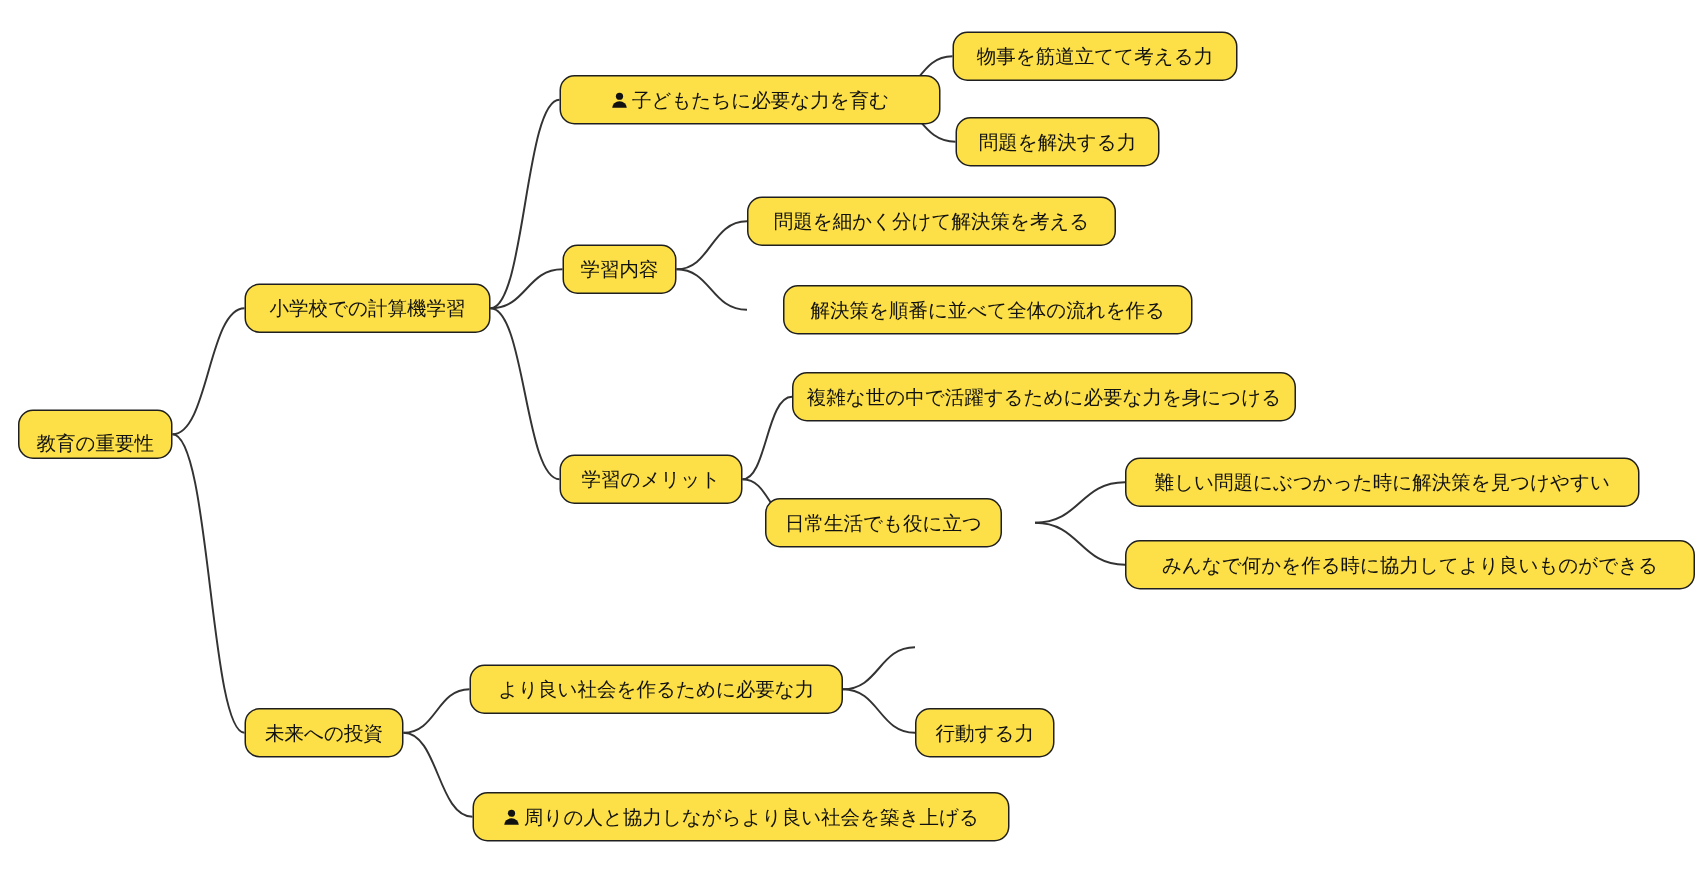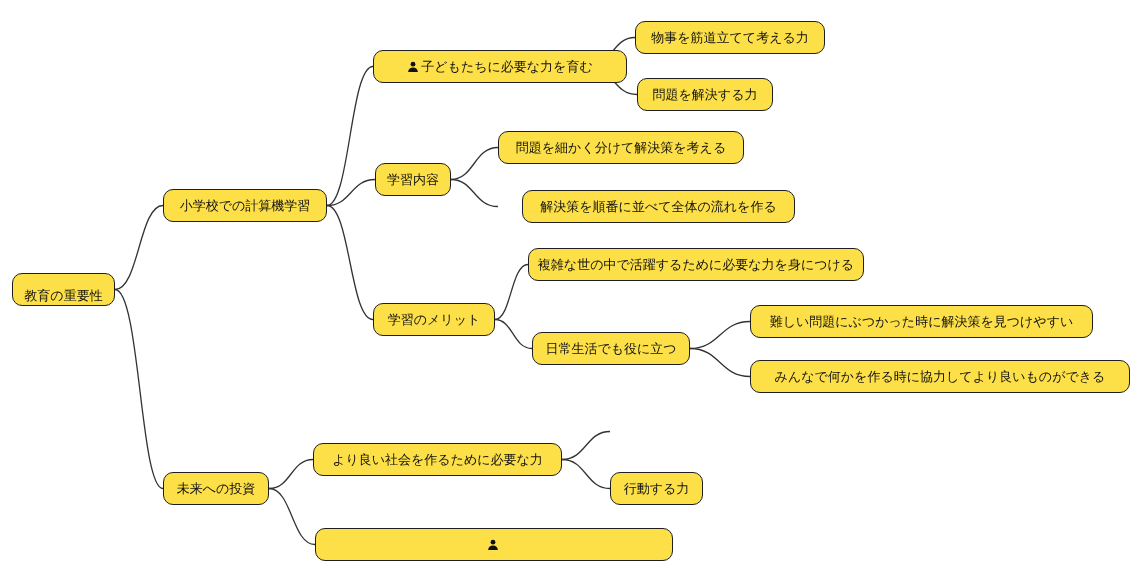--- a/index.html
+++ b/index.html
@@ -122,21 +122,21 @@
   </div>
 
   <div class="node" style="left:373px; top:303px; width:122px;">
     <span class="label">学習のメリット</span>
   </div>
 
   <div class="node" style="left:528px; top:248px; width:336px;">
     <span class="label">複雑な世の中で活躍するために必要な力を身につける</span>
   </div>
 
-  <div class="node" style="left:532px; top:332px; width:158px;">
+  <div class="node" style="left:510px; top:332px; width:158px;">
     <span class="label">日常生活でも役に立つ</span>
   </div>
 
   <div class="node" style="left:750px; top:305px; width:343px;">
     <span class="label">難しい問題にぶつかった時に解決策を見つけやすい</span>
   </div>
 
   <div class="node" style="left:750px; top:360px; width:380px;">
     <span class="label">みんなで何かを作る時に協力してより良いものができる</span>
   </div>
@@ -154,15 +154,16 @@
     <span class="label">行動する力</span>
   </div>
 
   <div class="node" style="left:315px; top:528px; width:358px;">
     <span class="icon">
       <svg viewBox="0 0 16 16">
           <circle cx="8" cy="4.2" r="3.2"></circle>
           <path d="M1.5 14.5 a6.5 5.8 0 0 1 13 0 z"></path>
         </svg>
     </span>
+    <span class="label">周りの人と協力しながらより良い社会を築き上げる</span>
   </div>
 
 </div>
 
 </body></html>

